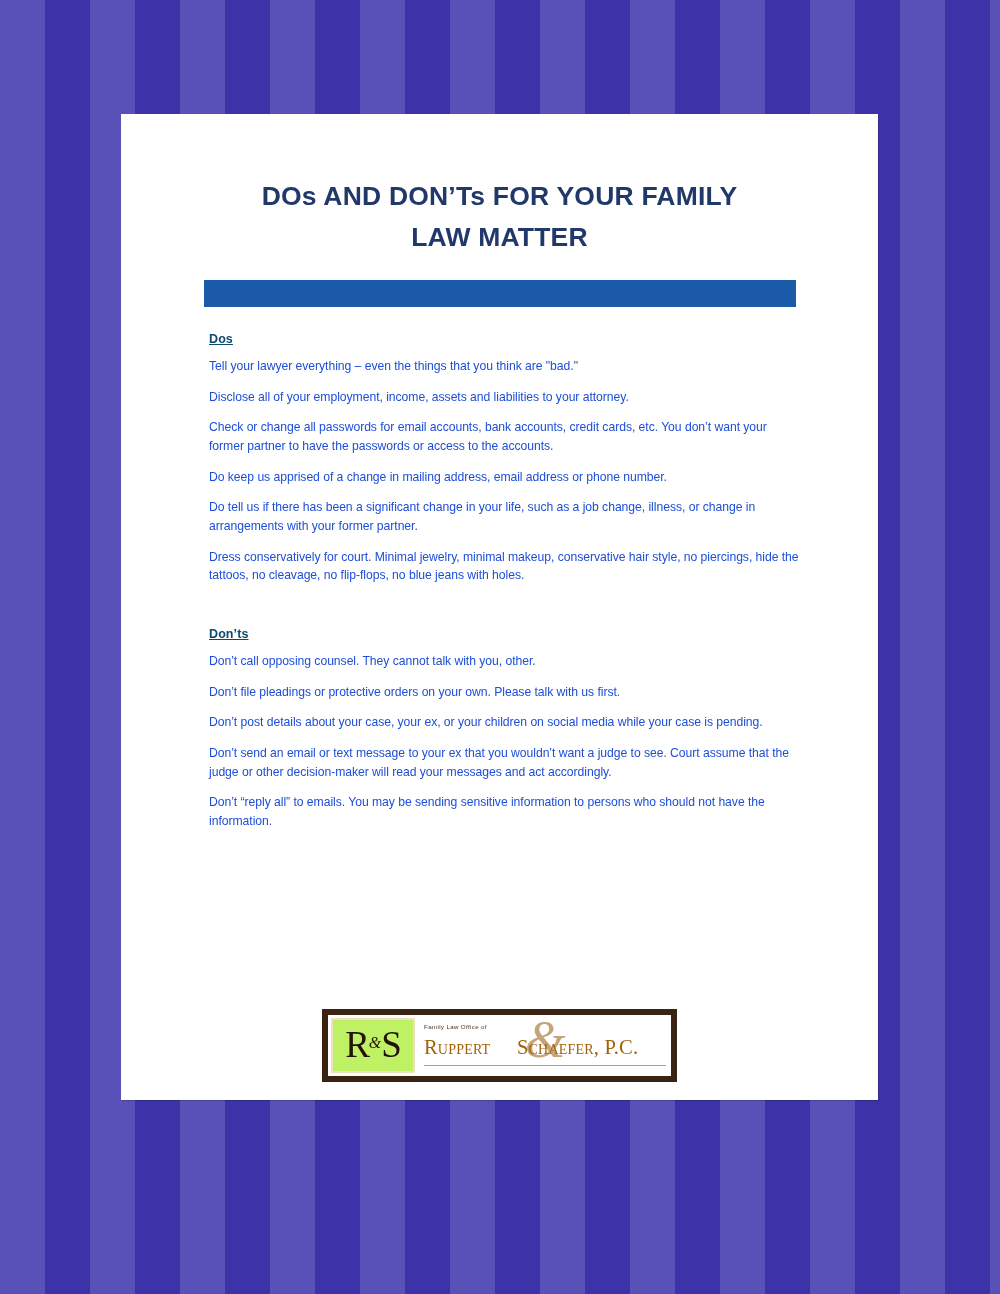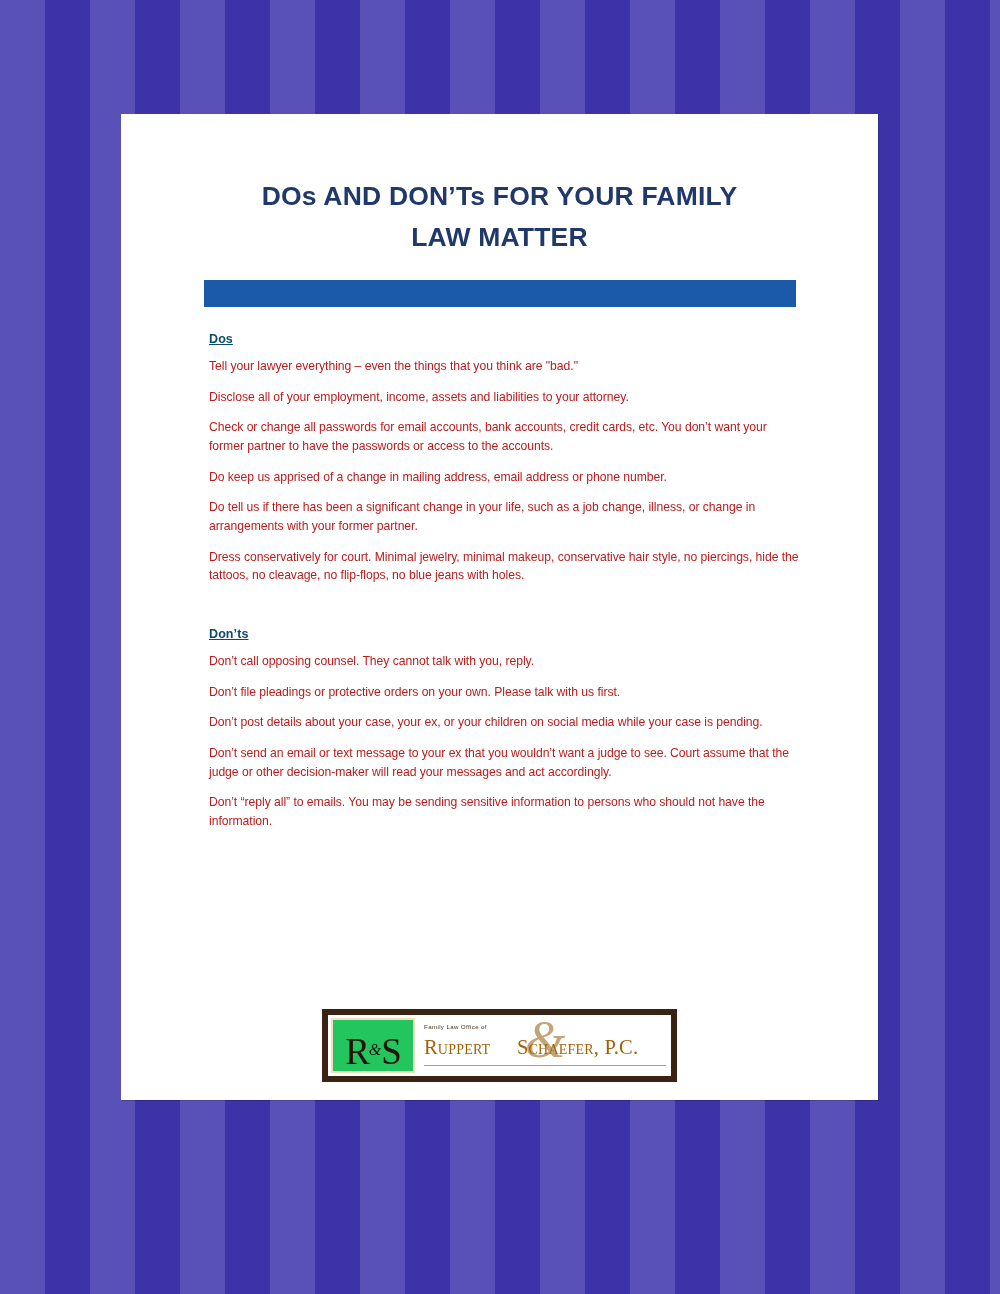--- a/index.html
+++ b/index.html
@@ -55,45 +55,45 @@
     color:#0c4a6e;
     text-decoration:underline;
     margin-top:13px;
     margin-bottom:11px;
     letter-spacing:.1px;
   }
   .sec-head.donts { margin-top:42px; }
   .para {
     font-size:12.2px;
     line-height:1.53;
-    color:#b91c1c;
+    color:#1d4ed8;
     margin-bottom:12px;
     max-width:590px;
     letter-spacing:-.05px;
   }
   
   .logo-wrap {
     position:absolute;
     left:201px; top:895px;
     width:355px; height:73px;
   }
   .logo-box {
     width:100%; height:100%;
     border:6px solid #3b2314;
     background:#ffffff;
     display:flex;
     align-items:stretch;
     padding:3px;
   }
   .mono-panel {
     width:84px;
-    background:#22c55e;
+    background:#bef264;
     border:2px solid #f0dfc0;
     display:flex;
-    align-items:flex-end;
+    align-items:center;
     justify-content:center;
     flex:0 0 84px;
   }
   .mono-text {
     font-family:"Liberation Serif", serif;
     font-size:37px;
     color:#231309;
     line-height:1;
     letter-spacing:-1px;
     position:relative;
@@ -165,21 +165,21 @@
 
     <div class="sec-head">Dos</div>
     <p class="para">Tell your lawyer everything – even the things that you think are "bad."</p>
     <p class="para">Disclose all of your employment, income, assets and liabilities to your attorney.</p>
     <p class="para">Check or change all passwords for email accounts, bank accounts, credit cards, etc. You don’t want your former partner to have the passwords or access to the accounts.</p>
     <p class="para">Do keep us apprised of a change in mailing address, email address or phone number.</p>
     <p class="para">Do tell us if there has been a significant change in your life, such as a job change, illness, or change in arrangements with your former partner.</p>
     <p class="para">Dress conservatively for court.  Minimal jewelry, minimal makeup, conservative hair style, no piercings, hide the tattoos, no cleavage, no flip-flops, no blue jeans with holes.</p>
 
     <div class="sec-head donts">Don’ts</div>
-    <p class="para">Don’t call opposing counsel.  They cannot talk with you, reply.</p>
+    <p class="para">Don’t call opposing counsel.  They cannot talk with you, other.</p>
     <p class="para">Don’t file pleadings or protective orders on your own.  Please talk with us first.</p>
     <p class="para">Don’t post details about your case, your ex, or your children on social media while your case is pending.</p>
     <p class="para">Don’t send an email or text message to your ex that you wouldn’t want a judge to see.  Court assume that the judge or other decision-maker will read your messages and act accordingly.</p>
     <p class="para">Don’t “reply all” to emails.  You may be sending sensitive information to persons who should not have the information.</p>
 
   </div>
 
   <div class="logo-wrap">
     <div class="logo-box">
       <div class="mono-panel">

